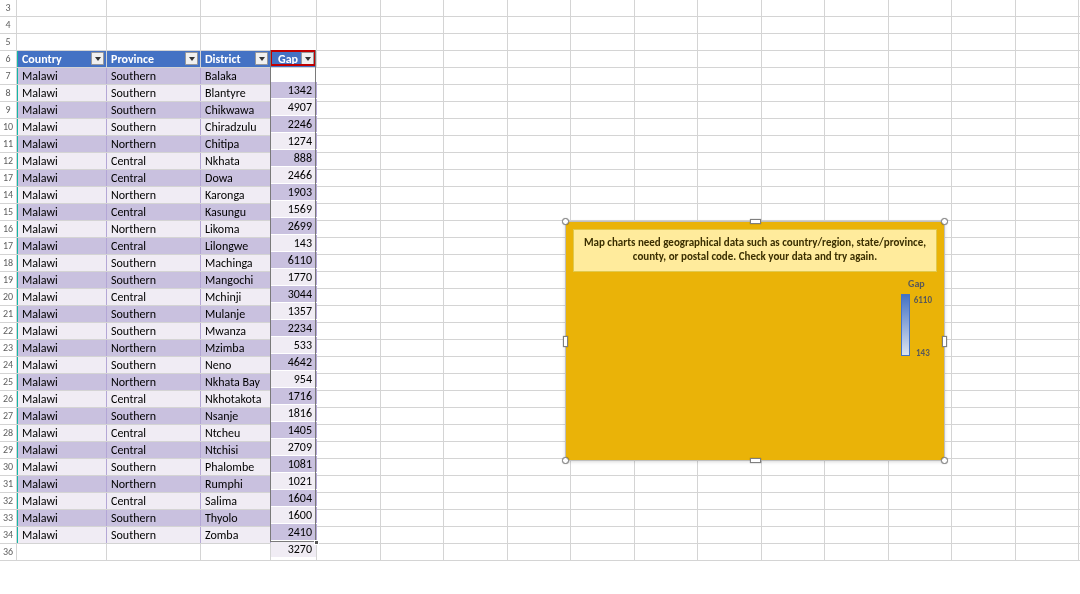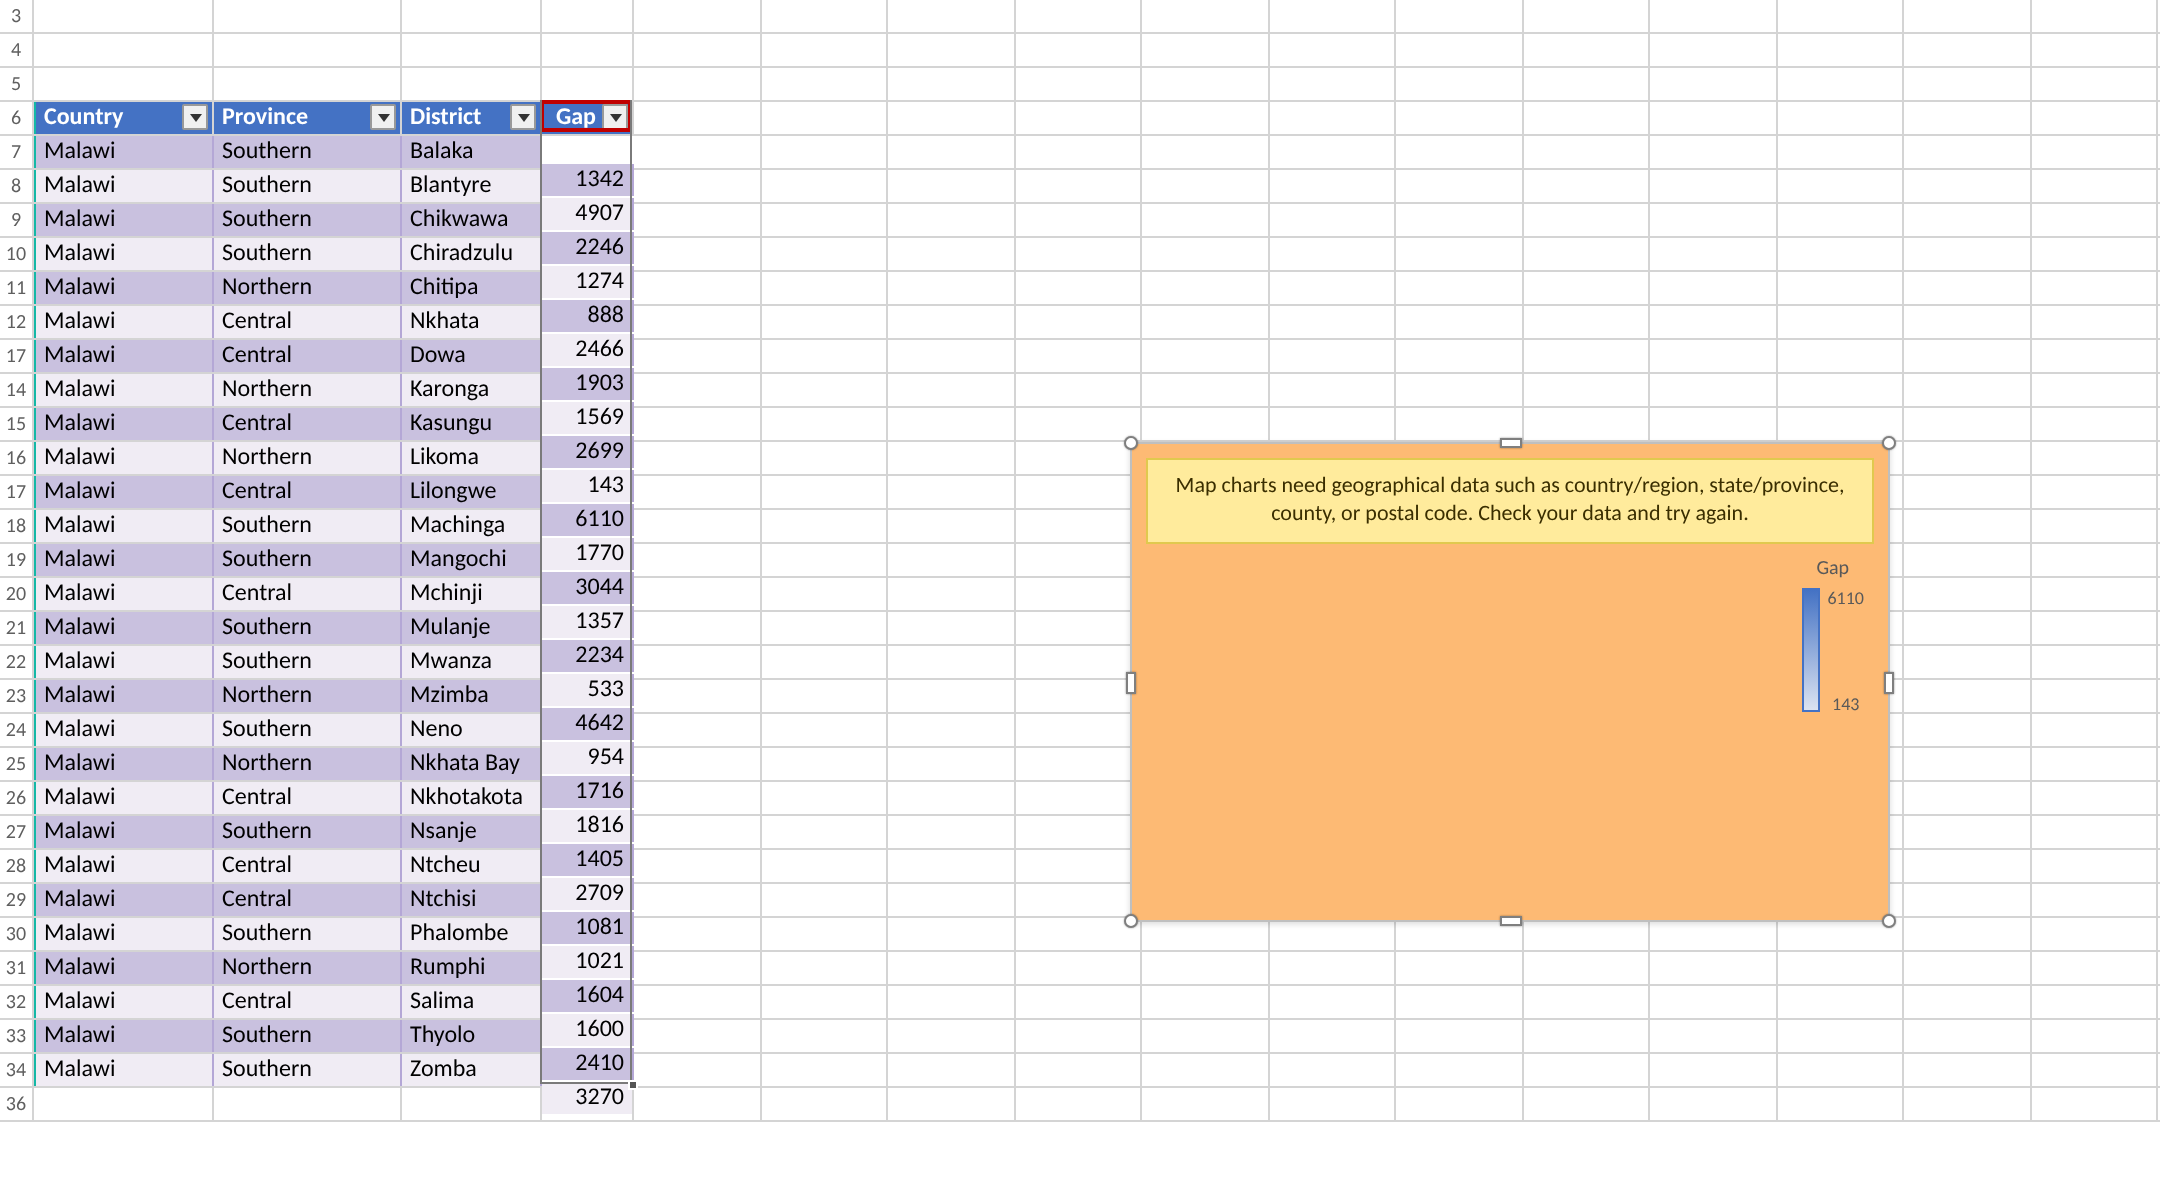--- a/index.html
+++ b/index.html
@@ -105,23 +105,24 @@
     border:1px solid #fff;
   }
 
   
   .chart {
     position: absolute;
     left: 565px;
     top: 221px;
     width: 380px;
     height: 240px;
-    background: #fdba74;
+    background: #eab308;
     border: 1px solid #bfbfbf;
     box-shadow: 0 1px 3px rgba(0,0,0,0.15);
+    font-weight: bold;
   }
   .chart .warn {
     background: #ffeb9c;
     border: 1px solid #e0c94e;
     color: #3a2e00;
     font-size: 11px;
     text-align: center;
     padding: 6px 8px;
     margin: 7px;
     line-height: 1.3;

